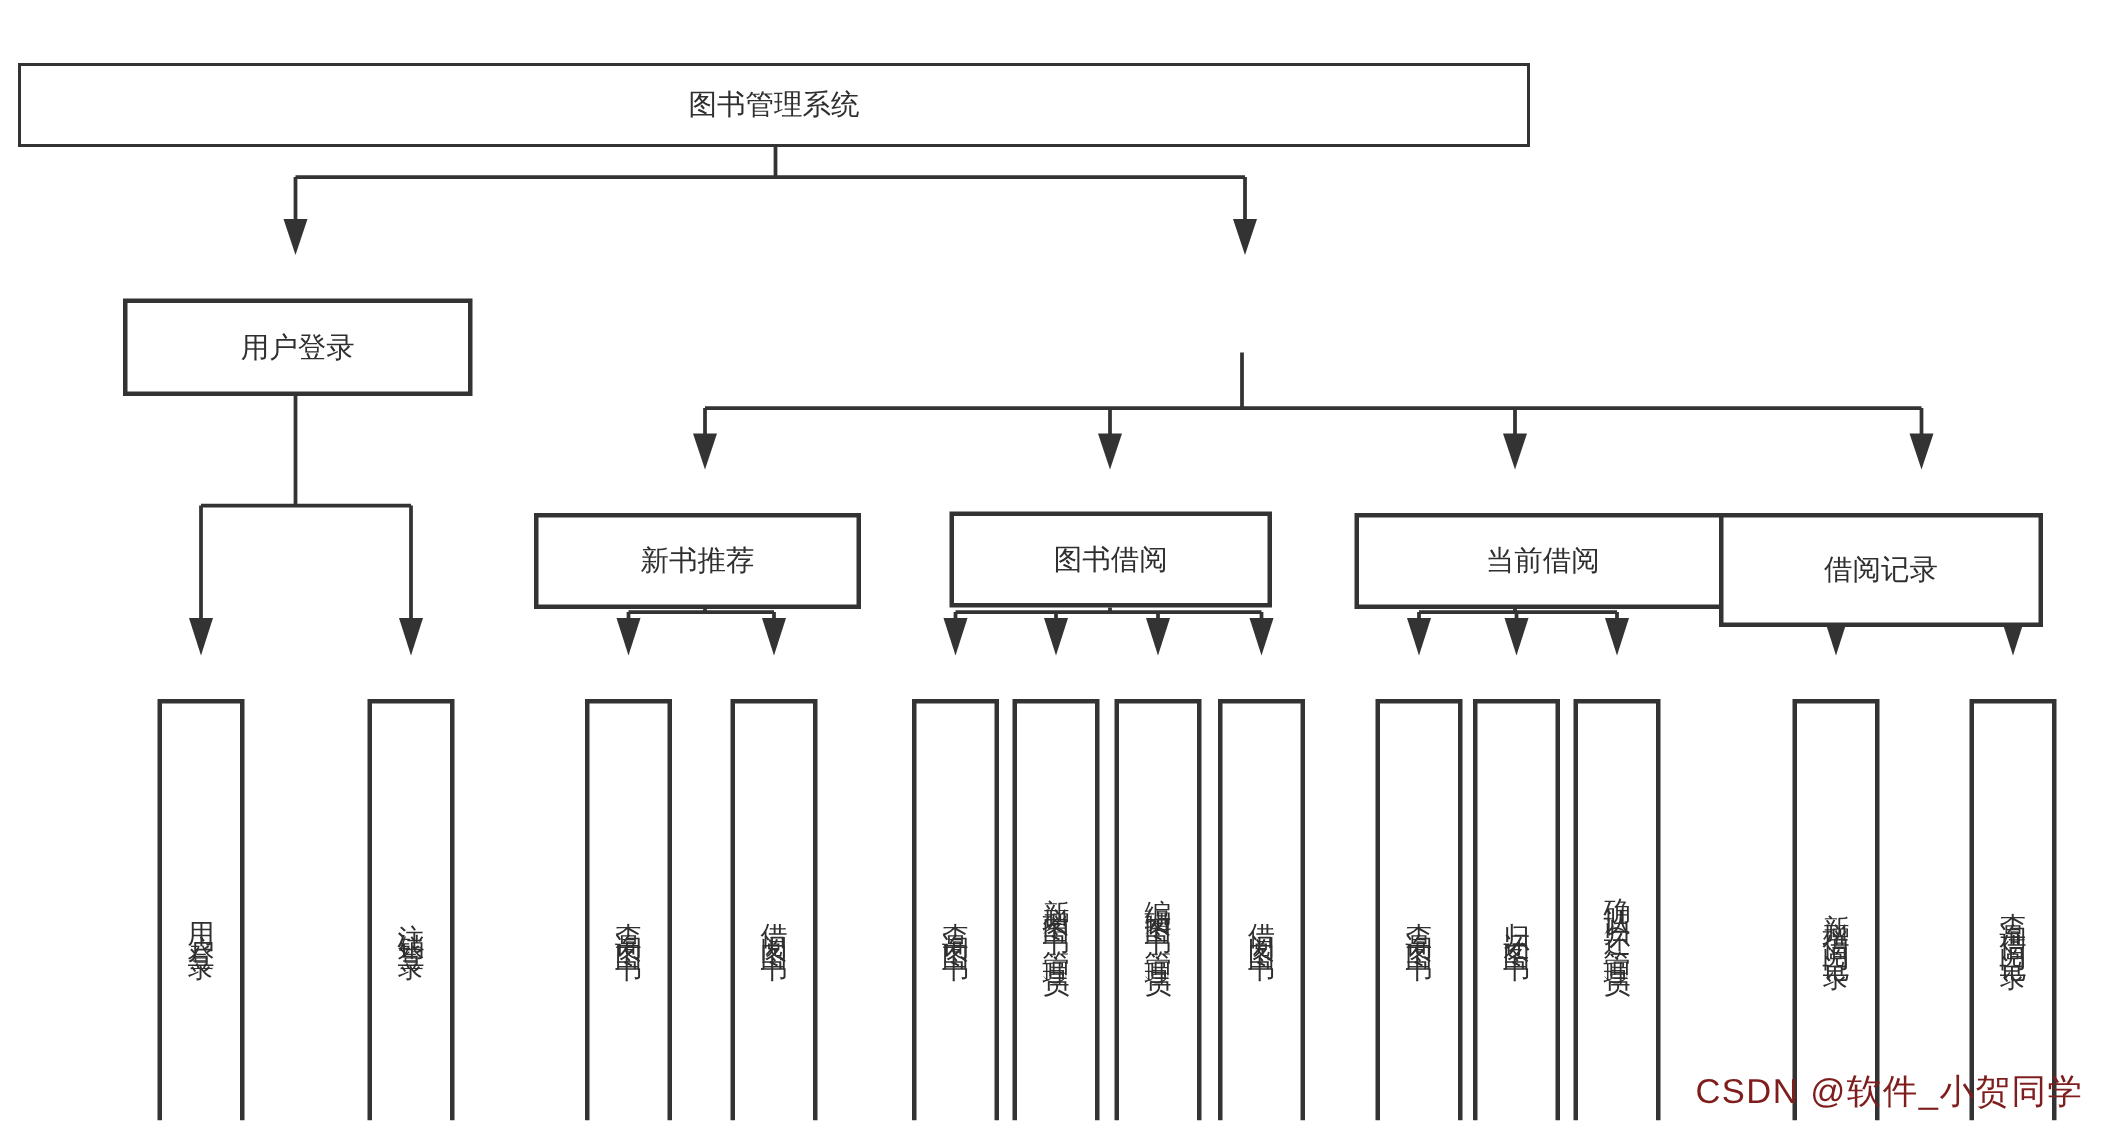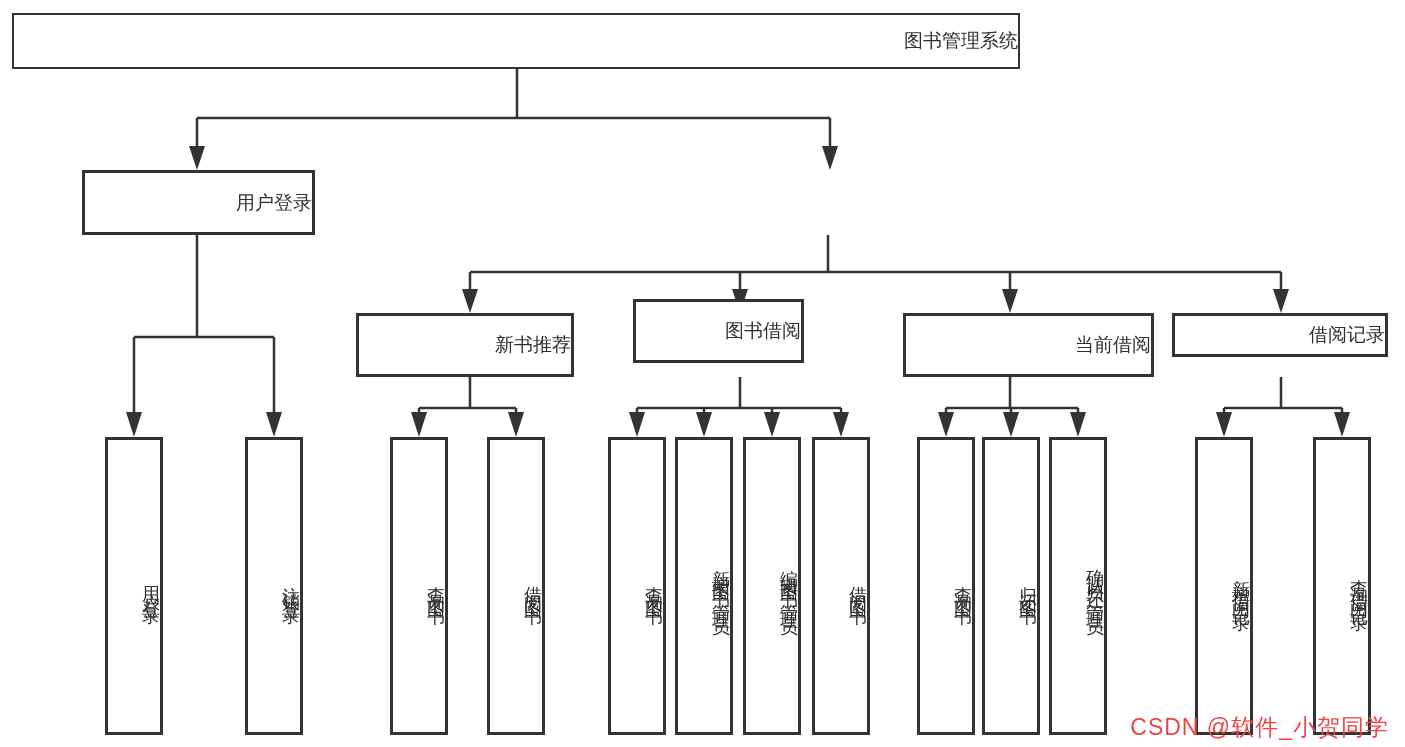--- a/index.html
+++ b/index.html
@@ -14,40 +14,41 @@
   .connectors{position:absolute;left:0;top:0;width:1405px;height:747px;}
   .connectors path{stroke:#333333;stroke-width:2.5;fill:none;}
   .connectors polygon{fill:#333333;stroke:none;}
   .node{
     position:absolute;
     box-sizing:border-box;
     border:3px solid #333333;
     background:#ffffff;
     display:flex;
     align-items:center;
-    justify-content:flex-end;
+    justify-content:center;
     text-align:center;
+    margin-top:29px;
   }
   .root{border-width:2px;font-size:19px;}
   .branch{font-size:19px;}
   .leaf{top:437px;width:58px;height:298px;}
   .vtext{
     writing-mode:vertical-rl;
     text-orientation:mixed;
     font-size:18px;
     letter-spacing:7px;
     line-height:1;
     white-space:nowrap;
   }
   .watermark{
     position:absolute;
     right:16px;
     bottom:4px;
     font-size:23px;
-    color:#ef4444;
+    color:#7f1d1d;
     letter-spacing:1px;
   }
 </style>
 </head>
 <body>
 
 <div class="canvas">
 
   <svg class="connectors" viewBox="0 0 1405 747" xmlns="http://www.w3.org/2000/svg">
 
@@ -103,27 +104,27 @@
     <span>图书管理系统</span>
   </div>
 
   <div class="node branch" style="left:82px;top:170px;width:233px;height:65px">
     <span>用户登录</span>
   </div>
 
   <div class="node branch" style="left:356px;top:313px;width:218px;height:64px">
     <span>新书推荐</span>
   </div>
-  <div class="node branch" style="left:633px;top:299px;width:171px;height:64px">
+  <div class="node branch" style="left:633px;top:312px;width:215px;height:64px">
     <span>图书借阅</span>
   </div>
   <div class="node branch" style="left:903px;top:313px;width:251px;height:64px">
     <span>当前借阅</span>
   </div>
-  <div class="node branch" style="left:1172px;top:313px;width:216px;height:44px">
+  <div class="node branch" style="left:1146px;top:313px;width:216px;height:76px">
     <span>借阅记录</span>
   </div>
 
   <div class="node leaf" style="left:105px">
     <span class="vtext">用户登录</span>
   </div>
   <div class="node leaf" style="left:245px">
     <span class="vtext">注销登录</span>
   </div>
 

